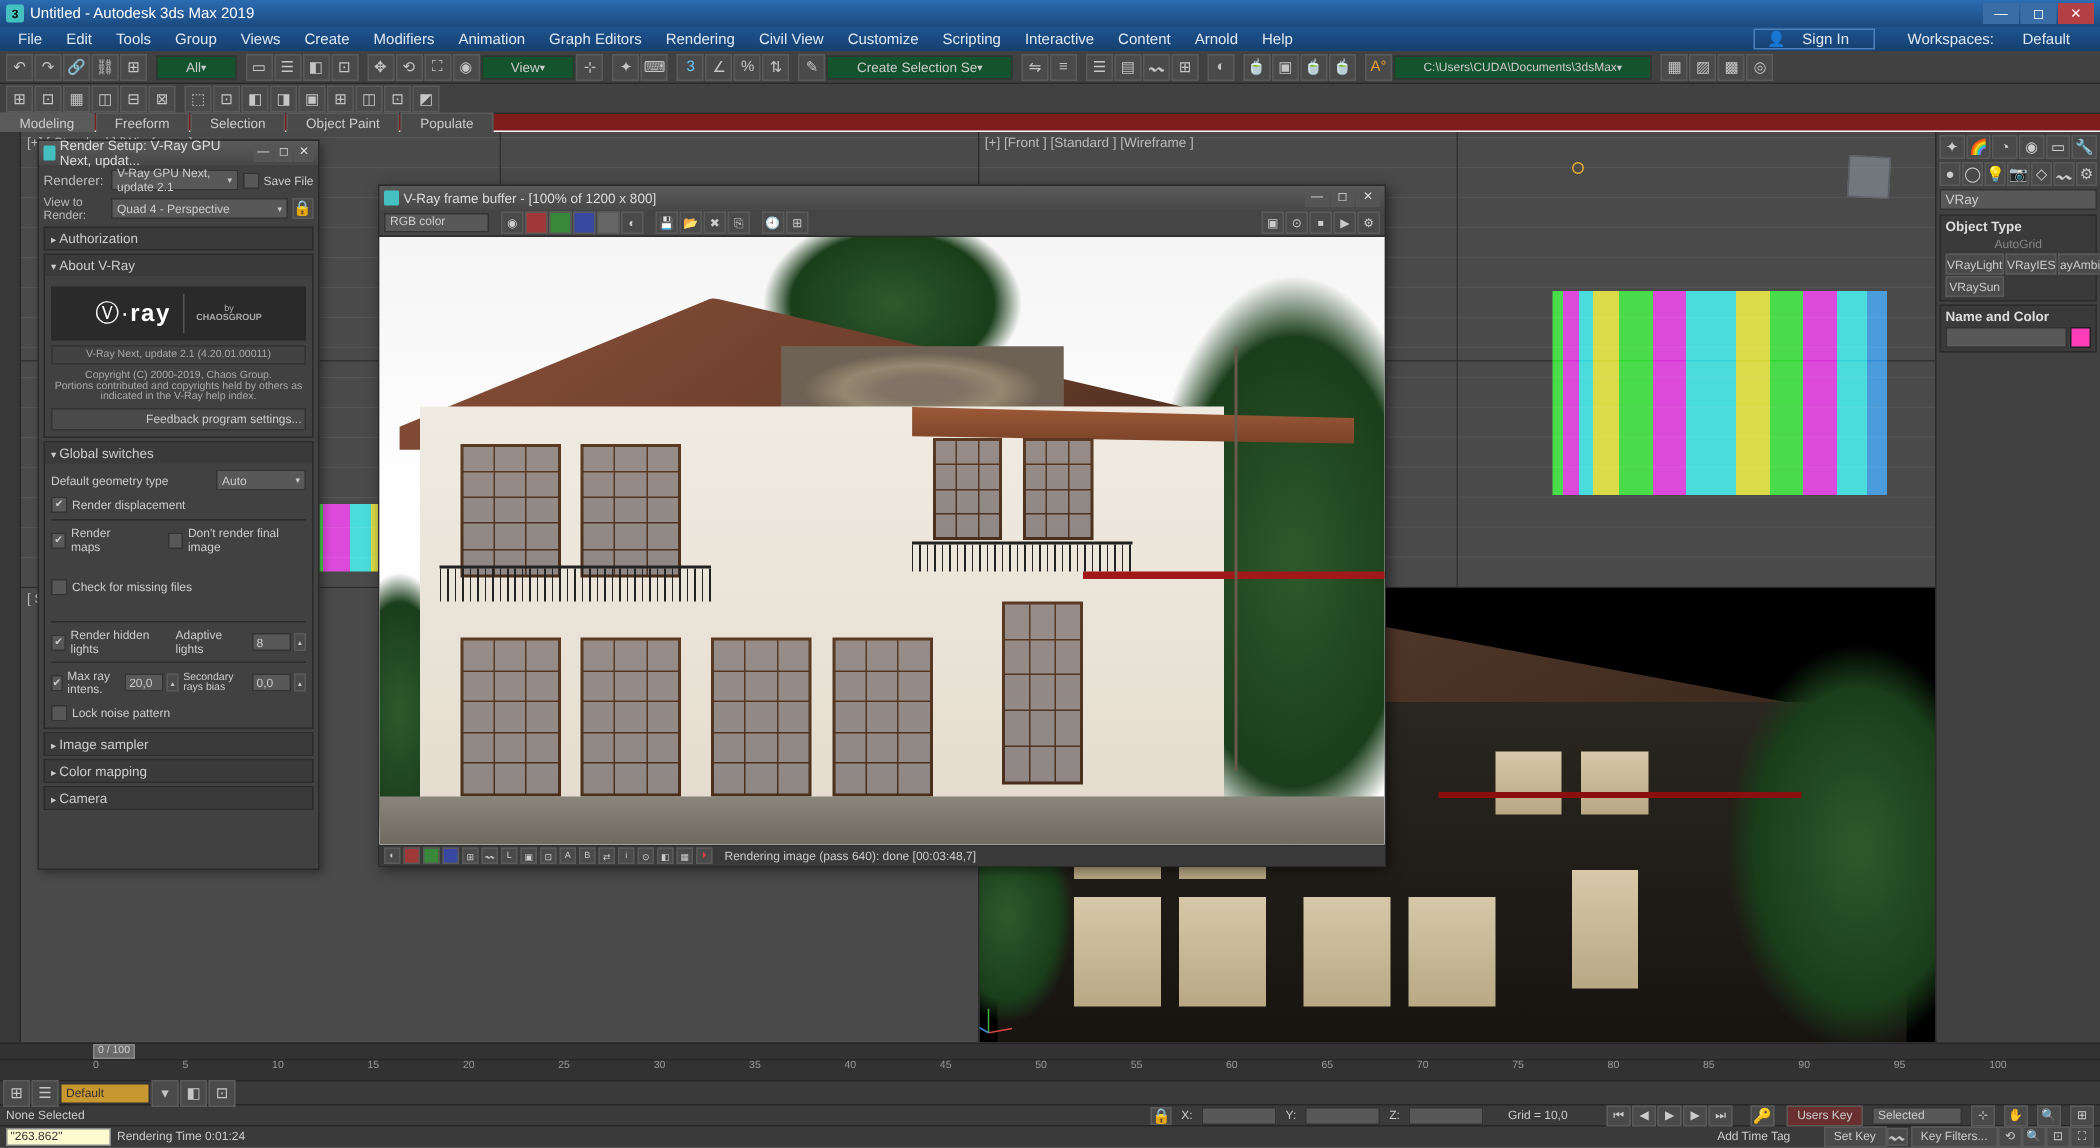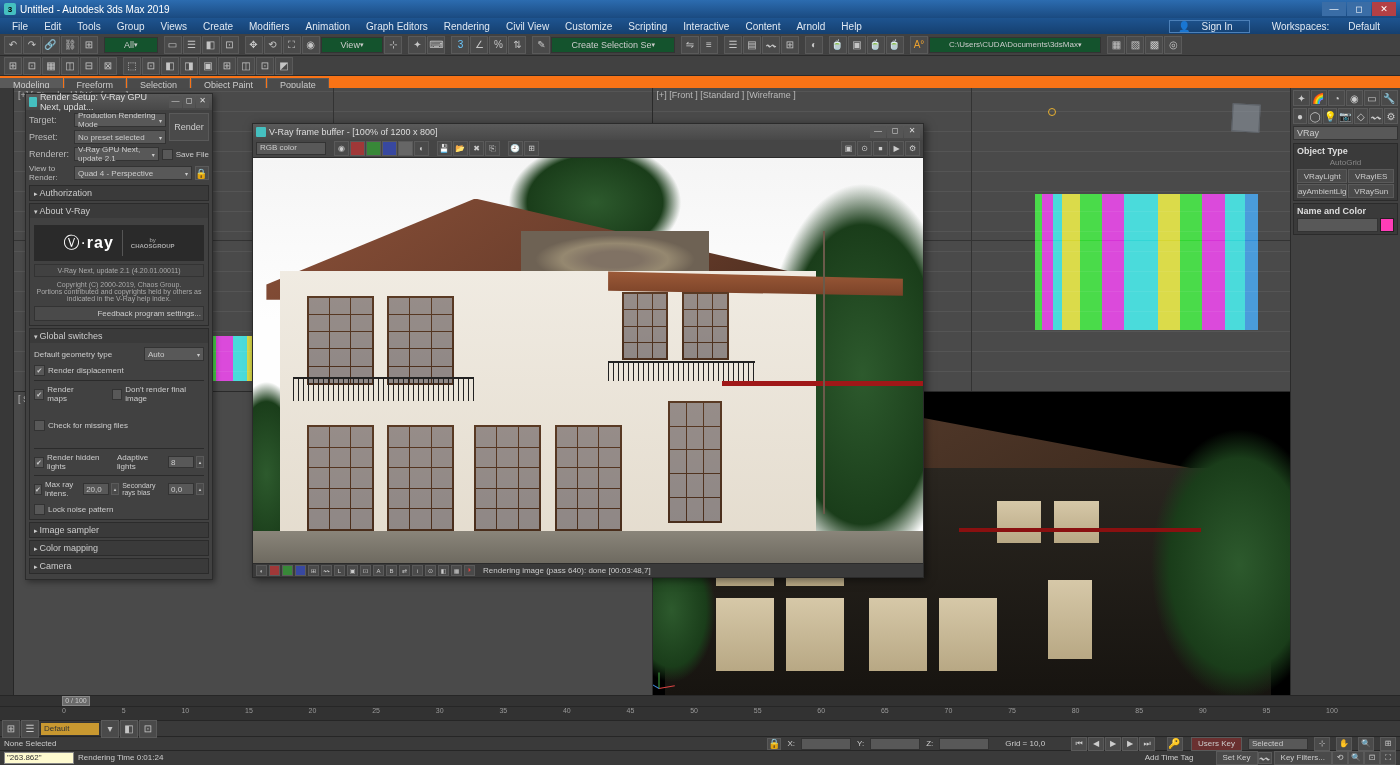--- a/index.html
+++ b/index.html
@@ -18,21 +18,21 @@
   .signin{margin-left:auto;padding:0 10px;border:1px solid #4c80b8;font-size:10px;display:flex;align-items:center;gap:3px}
   .workspaces{margin-left:6px;font-size:10px;display:flex;align-items:center;gap:3px}
 
   
   .toolbar-row{height:22px;background:#414141;border-bottom:1px solid #2b2b2b;display:flex;align-items:center;padding:0 4px;gap:1px}
   .tbtn{width:18px;height:18px;background:#4a4a4a;border:1px solid #5a5a5a;display:flex;align-items:center;justify-content:center;cursor:pointer;font-size:10px;color:#c5c5c5}
   .tsep{width:4px}
   .tsel{height:16px;background:#14532d;border:1px solid #333;padding:0 19px;min-width:50px;font-size:9px;display:flex;align-items:center}
   .tsel::after{content:"▾";margin-left:auto;font-size:7px}
 
-  .ribbon{height:18px;background:#f97316;border-bottom:1px solid #ffffff;display:flex;align-items:center;font-size:9px}
+  .ribbon{height:18px;background:#7f1d1d;border-bottom:7px solid #ffffff;display:flex;align-items:center;font-size:9px}
   .rtab{padding:1px 12px;background:#4a4a4a;border:1px solid #5a5a5a;margin-right:1px;cursor:pointer}
   .rtab.active{background:#5a5a5a}
   .ribsub{height:14px;background:#3a3a3a;padding:1px 6px;font-size:9px;border-bottom:1px solid #2b2b2b}
 
   
   .workarea{position:absolute;top:88px;left:0;right:0;bottom:70px;background:#4a4a4a}
 
   
   .viewports{position:absolute;top:0;left:14px;right:110px;bottom:0;display:grid;grid-template-columns:1fr 1fr;grid-template-rows:1fr 1fr;gap:1px;background:#2a2a2a}
   .viewport{background:#4a4a4a;position:relative;overflow:hidden}
@@ -46,21 +46,21 @@
   .wireframe{position:absolute;bottom:10px;left:30%;width:55%;height:15%;background:linear-gradient(90deg,#0f0 0 3%,#f0f 3% 8%,#0ff 8% 12%,#ff0 12% 20%,#0f0 20% 30%,#f0f 30% 40%,#0ff 40% 55%,#ff0 55% 65%,#0f0 65% 75%,#f0f 75% 85%,#0ff 85% 94%,#08f 94% 100%);opacity:.8;mix-blend-mode:screen;filter:saturate(1.4)}
   .wireframe.house{bottom:auto;top:35%;left:60%;width:35%;height:45%}
 
   
   .cmdpanel{position:absolute;top:0;right:0;width:110px;bottom:0;background:#414141;border-left:1px solid #2b2b2b;padding:2px;font-size:9px}
   .cmdrow{display:flex;gap:1px;margin-bottom:2px}
   .cmdbtn{flex:1;height:16px;background:#4a4a4a;border:1px solid #5a5a5a;display:flex;align-items:center;justify-content:center;cursor:pointer;font-size:10px}
   .cmdsel{height:14px;background:#585858;border:1px solid #333;font-size:9px;padding:1px 3px;margin-bottom:3px}
   .cmdsection{background:#3a3a3a;border:1px solid #2b2b2b;padding:2px 3px;margin-bottom:2px;font-size:9px}
   .cmdsection .hdr{font-weight:bold;color:#ddd;margin-bottom:2px}
-  .cmdbtns2{display:grid;grid-template-columns:1fr 1fr;gap:1px}
+  .cmdbtns2{display:grid;grid-template-columns:1fr 1fr 1fr;gap:1px}
   .cmdgrid{height:14px;background:#4a4a4a;border:1px solid #5a5a5a;font-size:8px;display:flex;align-items:center;justify-content:center;cursor:pointer}
   .swatch{width:14px;height:14px;background:#ff3db8;border:1px solid #222;margin-left:auto}
 
   
   .render-setup{position:absolute;top:93px;left:25px;width:188px;height:487px;background:#414141;border:1px solid #2b2b2b;box-shadow:2px 2px 6px rgba(0,0,0,.4);display:flex;flex-direction:column;font-size:9px;z-index:10}
   .dlg-title{height:16px;background:linear-gradient(#5a5a5a,#484848);display:flex;align-items:center;padding:0 3px;font-size:9px;color:#ddd}
   .dlg-title .icon{width:10px;height:10px;background:#45c0c0;border-radius:1px;margin-right:3px}
   .dlg-title .spacer{flex:1}
   .dlg-title .wbtn{width:16px;height:12px;background:#555;margin-left:1px;text-align:center;font-size:8px;cursor:pointer}
   .dlg-body{flex:1;padding:3px;overflow:hidden}
@@ -366,37 +366,20 @@
 <div class="render-setup">
   <div class="dlg-title">
     <span class="icon"></span>
     <span>Render Setup: V-Ray GPU Next, updat...</span>
     <span class="spacer"></span>
     <span class="wbtn">—</span>
     <span class="wbtn">◻</span>
     <span class="wbtn">✕</span>
   </div>
   <div class="dlg-body">
-    <div style="display:flex;gap:3px">
-      <div style="flex:1">
-        <div class="frm-row">
-            <span class="frm-lbl">Target:</span>
-            <div class="frm-sel">
-              <span>Production Rendering Mode</span>
-            </div>
-          </div>
-        <div class="frm-row">
-            <span class="frm-lbl">Preset:</span>
-            <div class="frm-sel">
-              <span>No preset selected</span>
-            </div>
-          </div>
-      </div>
-      <div class="frm-btn">Render</div>
-    </div>
     <div class="frm-row">
         <span class="frm-lbl">Renderer:</span>
         <div class="frm-sel">
           <span>V-Ray GPU Next, update 2.1</span>
         </div>
         <span class="frm-chk">Save File</span>
       </div>
     <div class="frm-row">
         <span class="frm-lbl" style="width:42px;font-size:8px">View to Render:</span>
         <div class="frm-sel">

